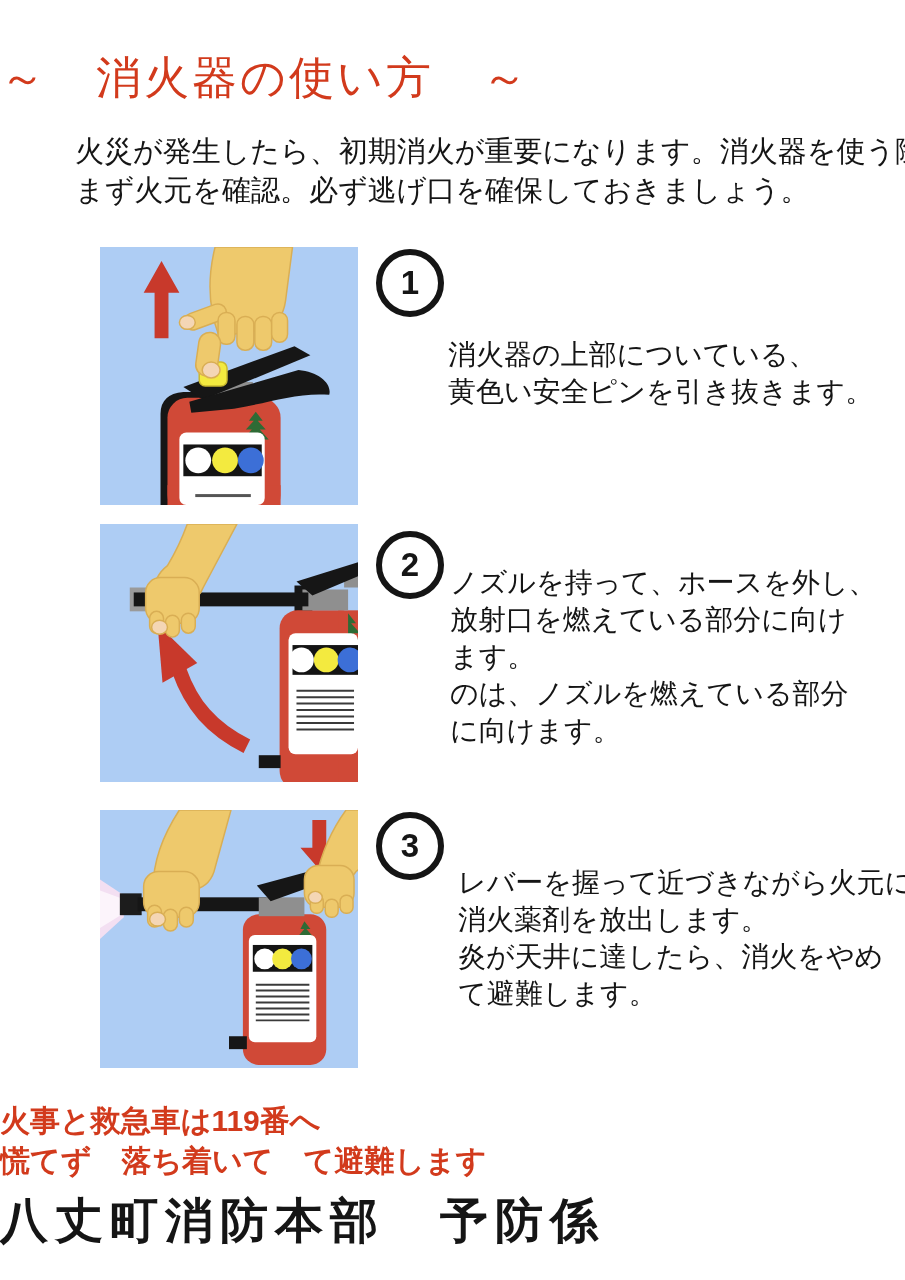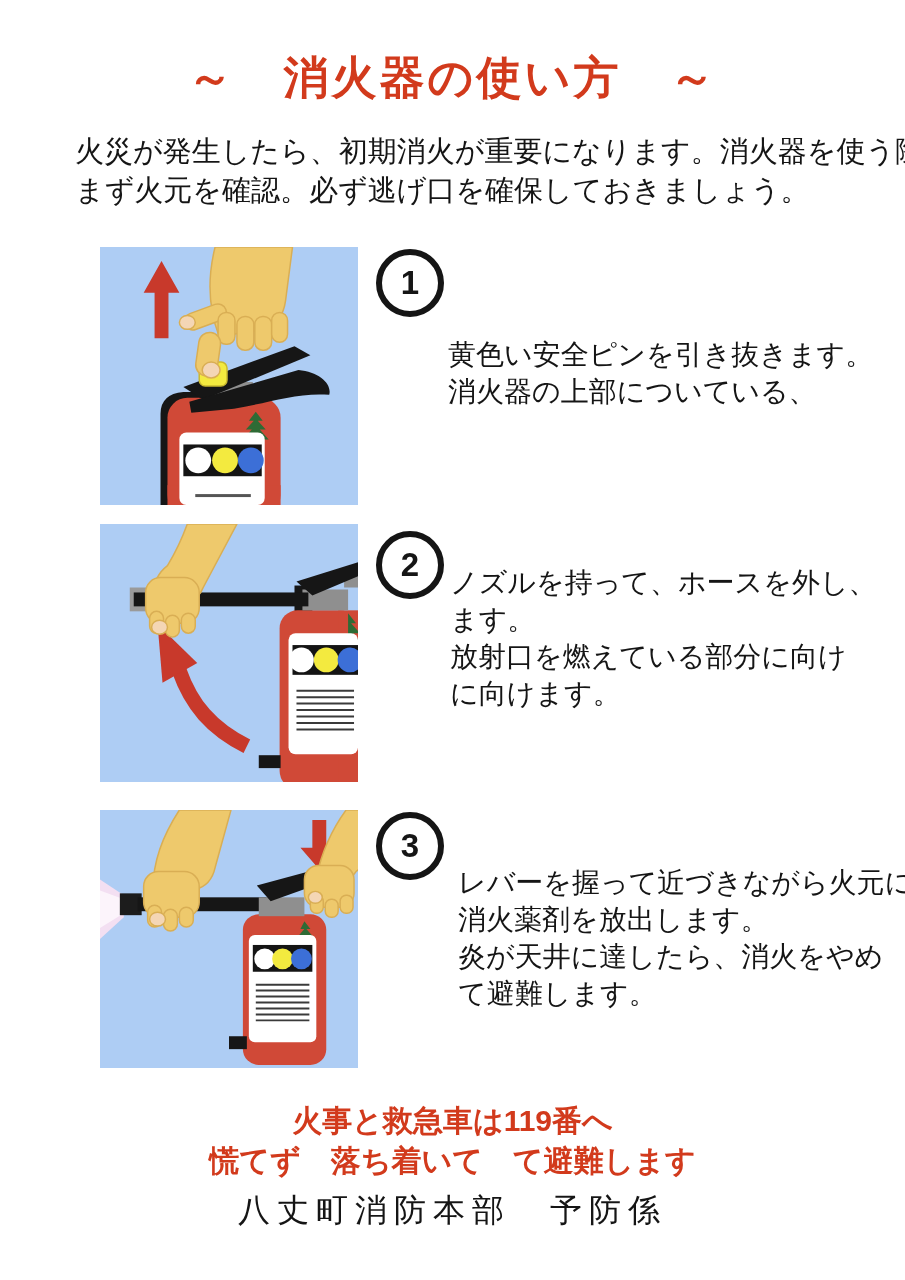--- a/index.html
+++ b/index.html
@@ -1,47 +1,47 @@
 <!DOCTYPE html>
 <html lang="ja"><head>
 <meta charset="utf-8">
 <style>
   html,body{margin:0;padding:0;background:#ffffff;}
   .page{
     position:relative;width:905px;height:1280px;overflow:hidden;background:#ffffff;
     font-family:"Liberation Sans","DejaVu Sans",sans-serif;color:#151515;
   }
   .title{
-    position:absolute;top:48px;left:0;width:100%;text-align:center;
-    font-size:45px;font-weight:700;color:#d23a1c;letter-spacing:3px;white-space:pre;
+    position:absolute;top:48px;left:0;width:100%;text-align:left;
+    font-size:45px;font-weight:400;color:#d23a1c;letter-spacing:3px;white-space:pre;
   }
   .intro{position:absolute;left:75px;top:132px;font-size:29px;line-height:39px;font-weight:500;}
   .intro .line{white-space:pre;}
   .step-image{position:absolute;left:100px;width:258px;height:258px;}
   .step-image svg{display:block;width:100%;height:100%;}
   #img1{top:247px;} #img2{top:524px;} #img3{top:810px;}
   .step-circle{
     position:absolute;left:376px;width:56px;height:56px;border:6px solid #151515;border-radius:50%;
     display:flex;align-items:center;justify-content:center;font-size:33px;font-weight:700;background:#fff;
   }
   #circle1{top:249px;} #circle2{top:531px;} #circle3{top:812px;}
   .step-text{position:absolute;font-size:28px;line-height:37px;font-weight:500;}
   .step-text .line{white-space:pre;}
   #text1{left:448px;top:336px;}
   #text2{left:450px;top:538px;margin-top:26px;}
   #text3{left:458px;top:864px;}
   .footer-red{
-    position:absolute;left:0;width:100%;text-align:center;color:#d23a1c;
+    position:absolute;left:0;width:100%;color:#d23a1c;
     font-size:30px;font-weight:600;white-space:pre;
   }
   #emergency1{top:1101px;}
   #emergency2{top:1141px;}
   .footer-org{
-    position:absolute;left:0;width:100%;text-align:center;top:1189px;
-    font-size:32px;font-weight:400;letter-spacing:7px;color:#151515;white-space:pre;
+    position:absolute;left:0;width:100%;text-align:left;top:1189px;
+    font-size:48px;font-weight:700;letter-spacing:7px;color:#151515;white-space:pre;
   }
 </style>
 </head>
 <body>
 
 <div class="page">
 
   <div class="title">～　消火器の使い方　～</div>
 
   <div class="intro">
@@ -188,27 +188,28 @@
     <span>1</span>
   </div>
   <div class="step-circle" id="circle2">
     <span>2</span>
   </div>
   <div class="step-circle" id="circle3">
     <span>3</span>
   </div>
 
   <div class="step-text" id="text1">
+    <div class="line">消火器の上部についている、</div>
     <div class="line">黄色い安全ピンを引き抜きます。</div>
-    <div class="line">消火器の上部についている、</div>
   </div>
   <div class="step-text" id="text2">
     <div class="line">ノズルを持って、ホースを外し、</div>
+    <div class="line">放射口を燃えている部分に向け</div>
     <div class="line">ます。</div>
-    <div class="line">放射口を燃えている部分に向け</div>
+    <div class="line">のは、ノズルを燃えている部分</div>
     <div class="line">に向けます。</div>
   </div>
   <div class="step-text" id="text3">
     <div class="line">レバーを握って近づきながら火元に</div>
     <div class="line">消火薬剤を放出します。</div>
     <div class="line">炎が天井に達したら、消火をやめ</div>
     <div class="line">て避難します。</div>
   </div>
 
   <div class="footer-red" id="emergency1">火事と救急車は119番へ</div>

